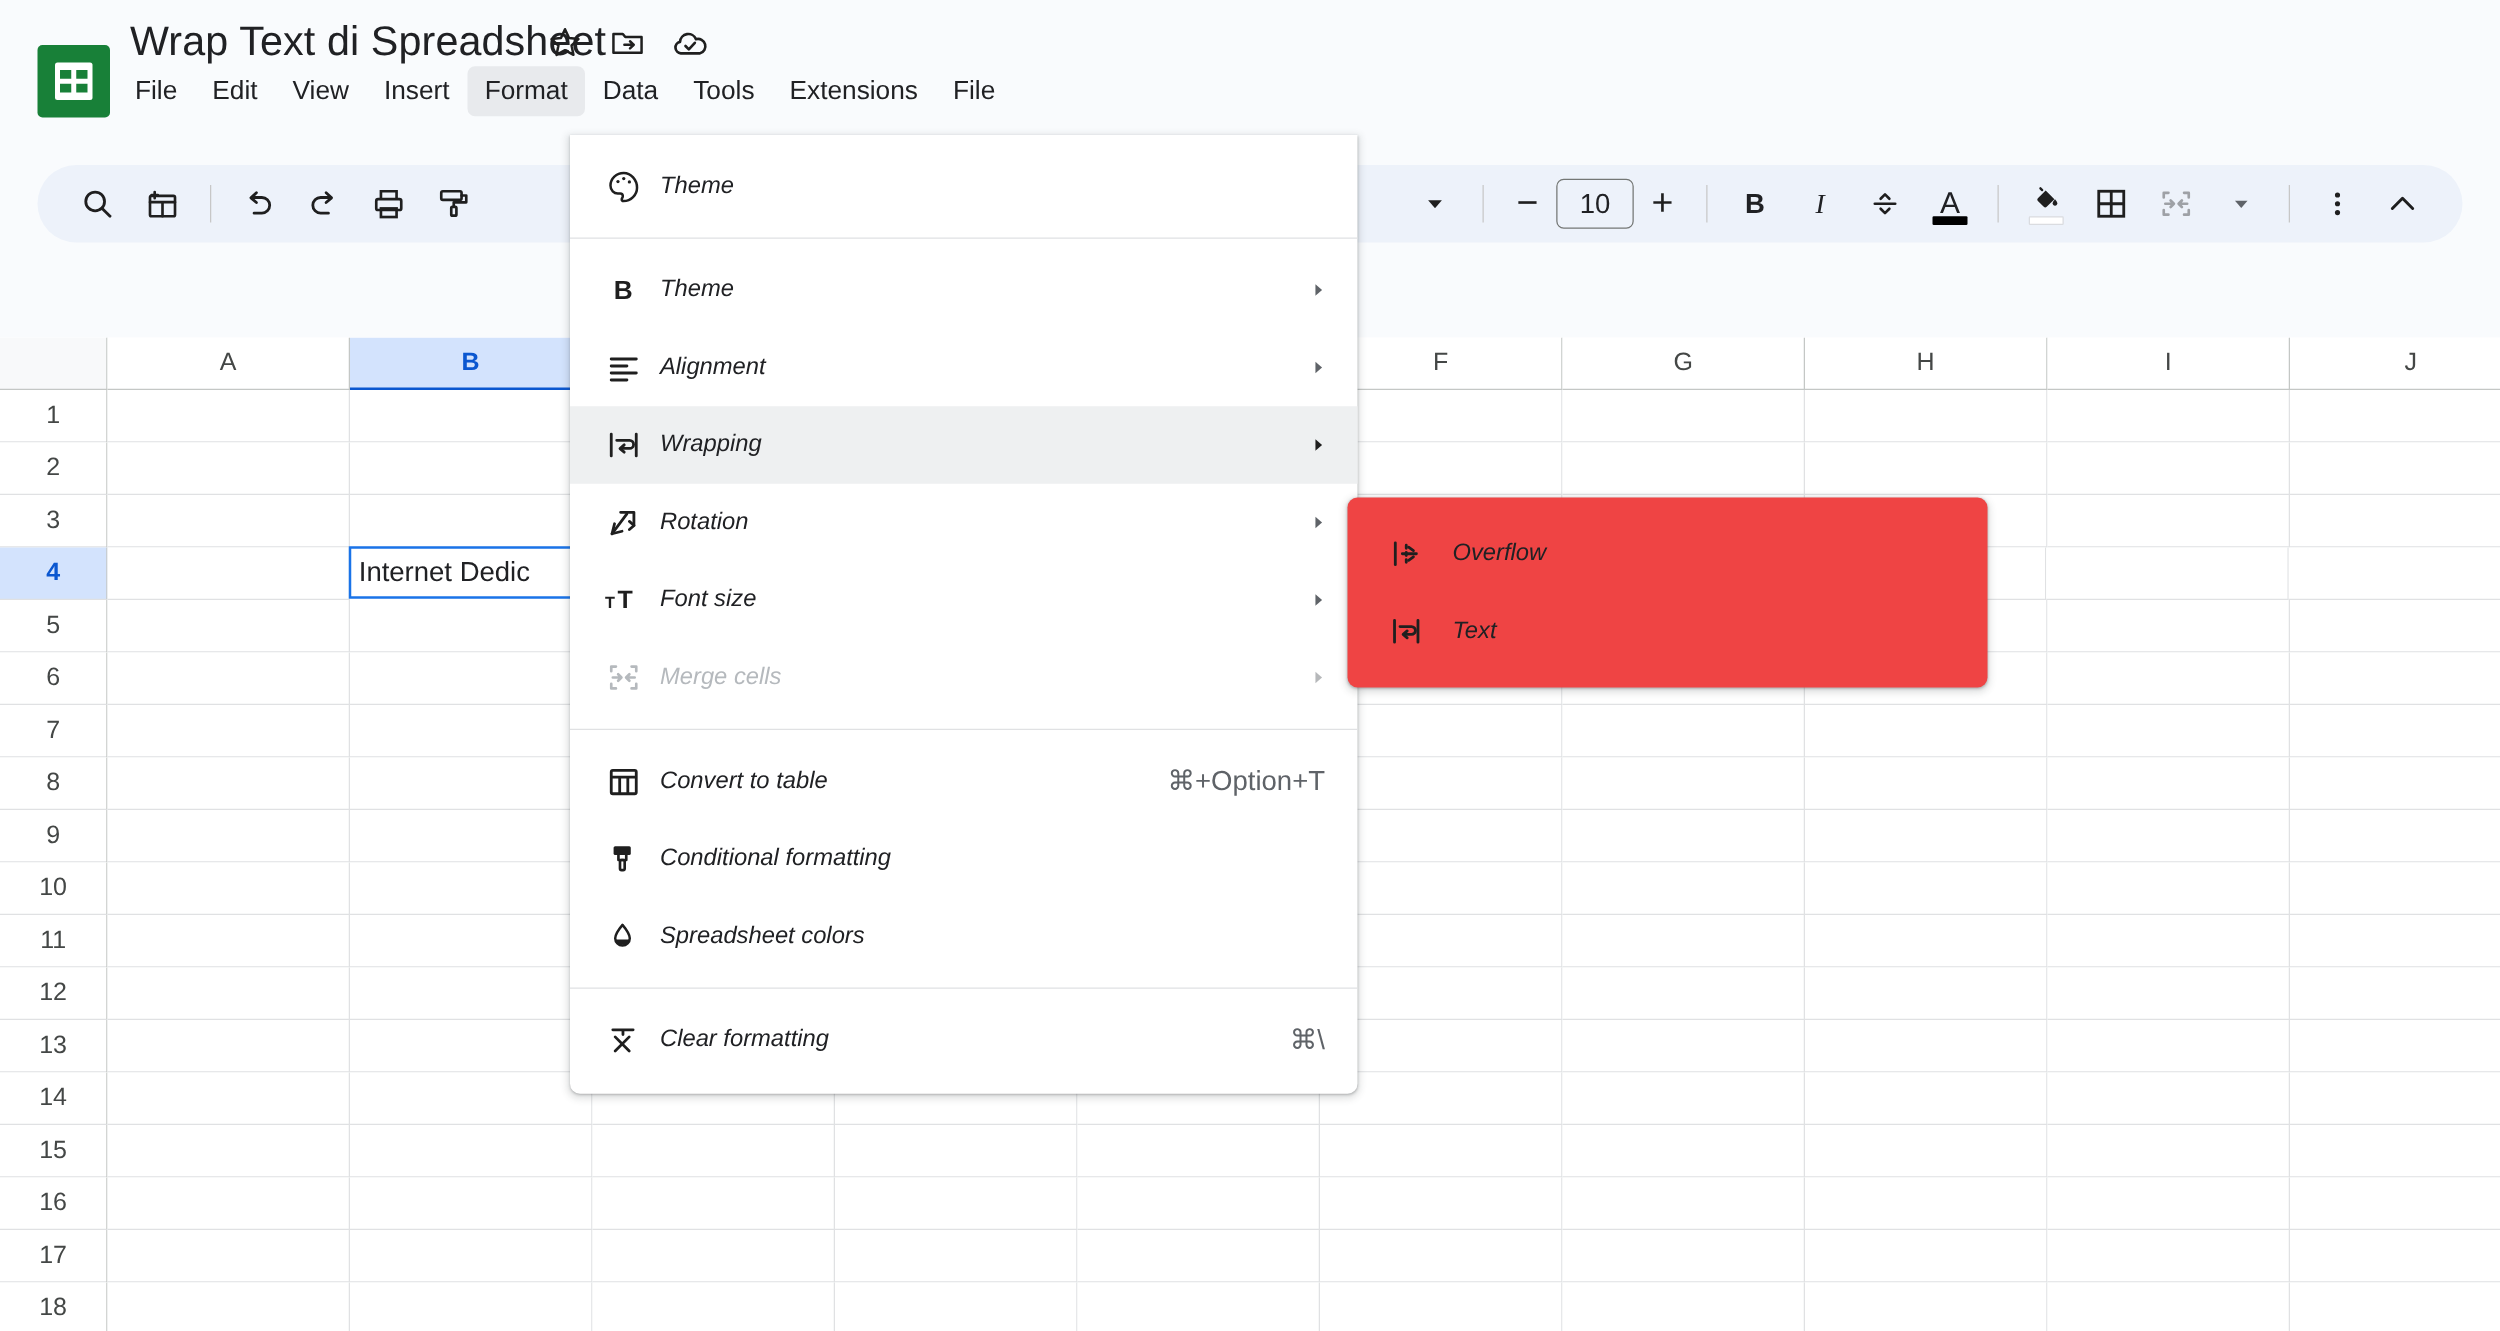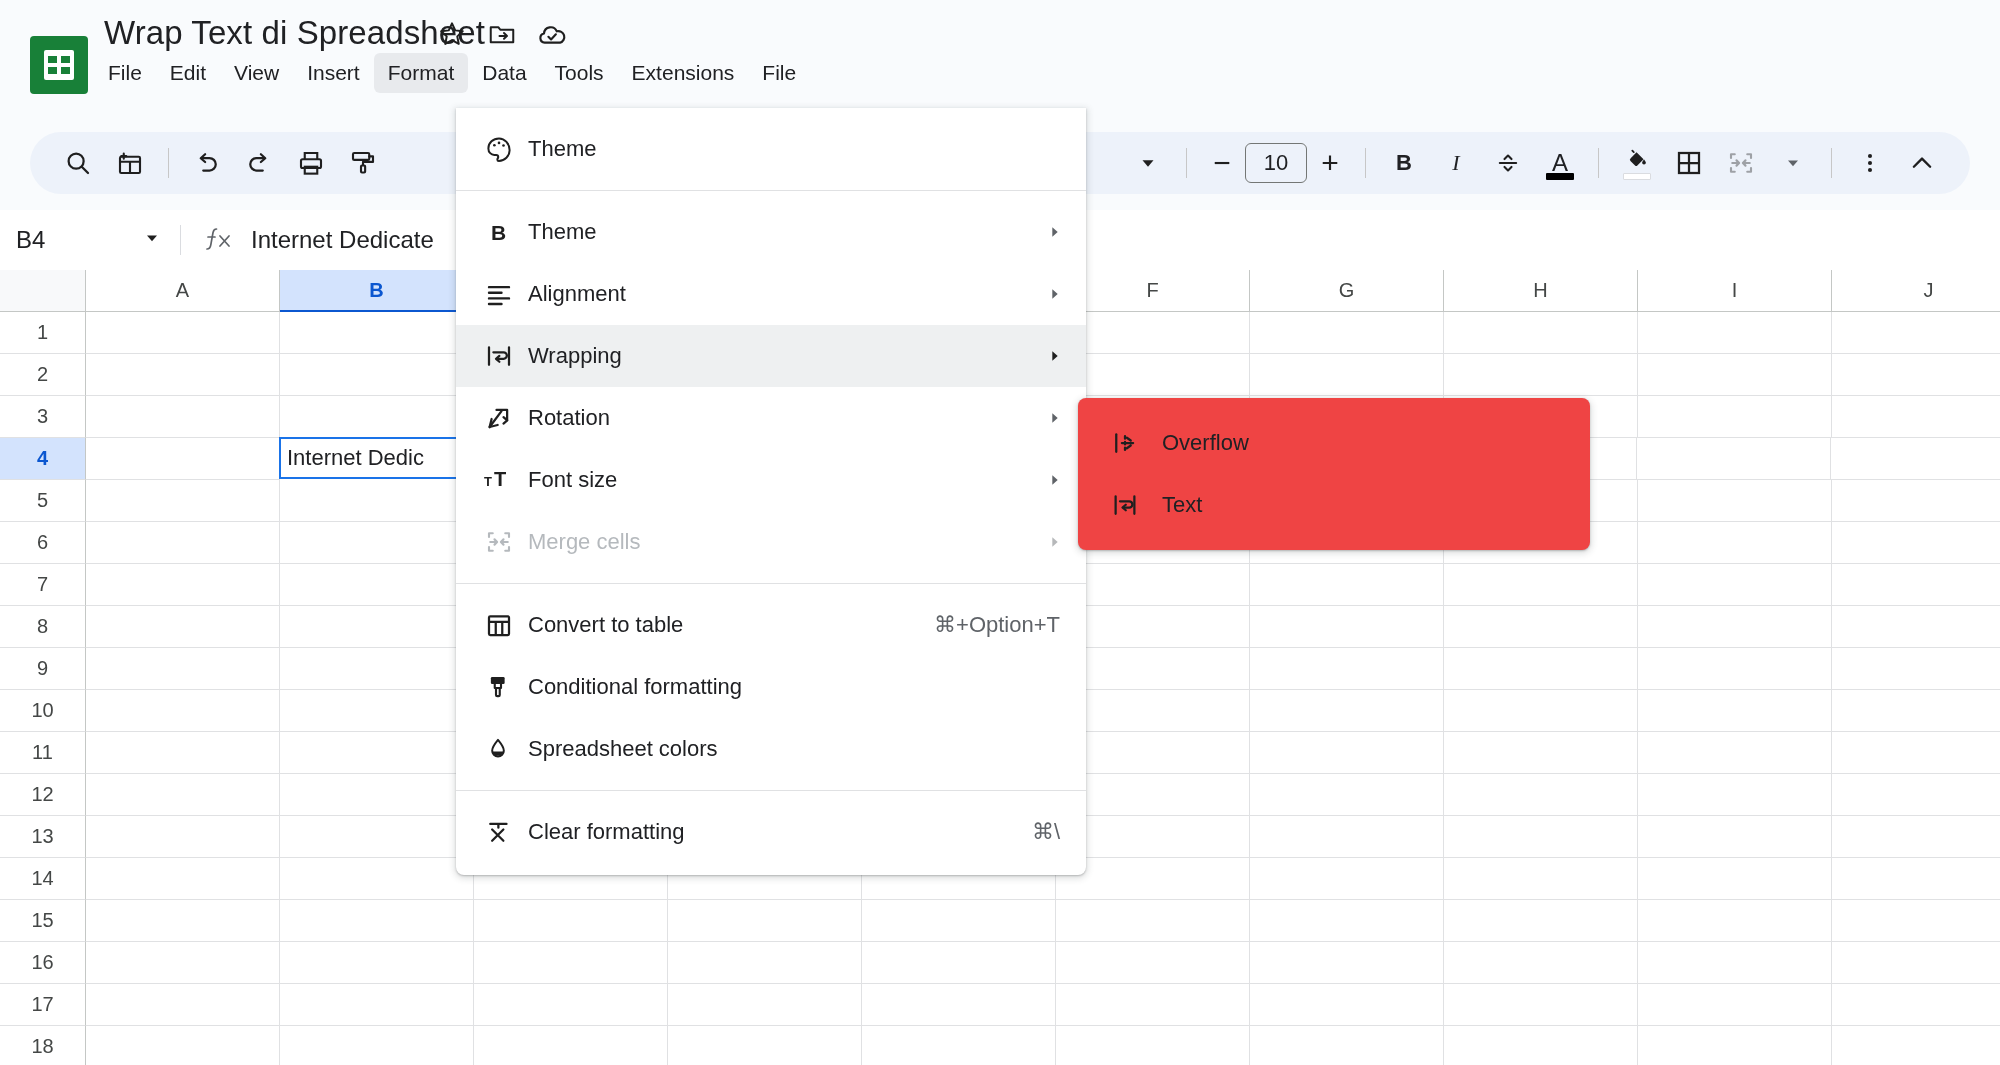--- a/index.html
+++ b/index.html
@@ -142,21 +142,21 @@
     box-shadow: 0 2px 6px 2px rgba(60,64,67,.15), 0 1px 2px 0 rgba(60,64,67,.3);
     padding: 10px 0 12px; z-index: 50;
   }
   .mrow {
     display: flex; align-items: center; height: 62px; padding: 0 22px 0 28px;
     cursor: pointer; position: relative;
   }
   .mrow.hover { background: #eef0f1; }
   .mrow.dim { color: #b5b9bd; }
   .mrow .micon { width: 44px; flex: 0 0 44px; display: flex; align-items: center; justify-content: flex-start; }
-  .mrow .mlabel { font-size: 22px; color: #202124; line-height: 30px; white-space: nowrap; }
+  .mrow .mlabel { font-size: 19px; color: #202124; line-height: 30px; white-space: nowrap; font-style: italic; }
   .mrow.dim .mlabel { color: #b5b9bd; }
   .mrow .mshort { margin-left: auto; font-size: 22px; color: #5f6368; padding-right: 4px; white-space: nowrap; }
   .mrow .marrow { margin-left: auto; width: 18px; display: flex; align-items: center; justify-content: center; }
   .msep { height: 1px; background: #e0e1e3; margin: 10px 0; }
 
   .submenu {
     position: absolute; left: 1078px; top: 398px; width: 512px;
     background: #ef4444; border-radius: 8px;
     box-shadow: 0 2px 6px 2px rgba(60,64,67,.15), 0 1px 2px 0 rgba(60,64,67,.3);
     padding: 14px 0; z-index: 60;
@@ -330,39 +330,20 @@
       </svg>
     </div>
 
     <div class="tb-btn">
       <svg width="30" height="30" viewBox="0 0 24 24" fill="none" stroke="#1f1f1f" stroke-width="1.9">
         <path d="M5.5 15l6.5-6.5 6.5 6.5" stroke-linecap="round" stroke-linejoin="round"></path>
       </svg>
     </div>
   </div>
 
-  <div class="formulabar">
-    <div class="namebox">
-      <span>B4</span>
-      <span class="namebox-caret">
-        <svg width="20" height="20" viewBox="0 0 24 24">
-            <path d="M6 9l6 7 6-7z" fill="#1f1f1f"></path>
-          </svg>
-      </span>
-    </div>
-    <div class="fb-sep"></div>
-    <div class="fx">
-      <svg width="32" height="28" viewBox="0 0 32 28" fill="none" stroke="#5f6368" stroke-width="1.7">
-        <path d="M4 23c2.4 0 3.3-1.3 3.8-4.2L10 6.6C10.5 3.9 11.5 3 13.5 3" stroke-linecap="round"></path>
-        <path d="M5 11h7" stroke-linecap="round"></path>
-        <path d="M17 10l9 10M26 10l-9 10" stroke-linecap="round"></path>
-      </svg>
-    </div>
-    <div class="formula-input">Internet Dedicate</div>
-  </div>
 
   <div class="grid-wrap">
     <div class="corner"></div>
     <div class="colhead-row" id="colheads">
         <div class="colhead" style="width: 194px;">A</div>
         <div class="colhead selected" style="width: 194px;">B</div>
         <div class="colhead" style="width: 194px;">C</div>
         <div class="colhead" style="width: 194px;">D</div>
         <div class="colhead" style="width: 194px;">E</div>
         <div class="colhead" style="width: 194px;">F</div>

